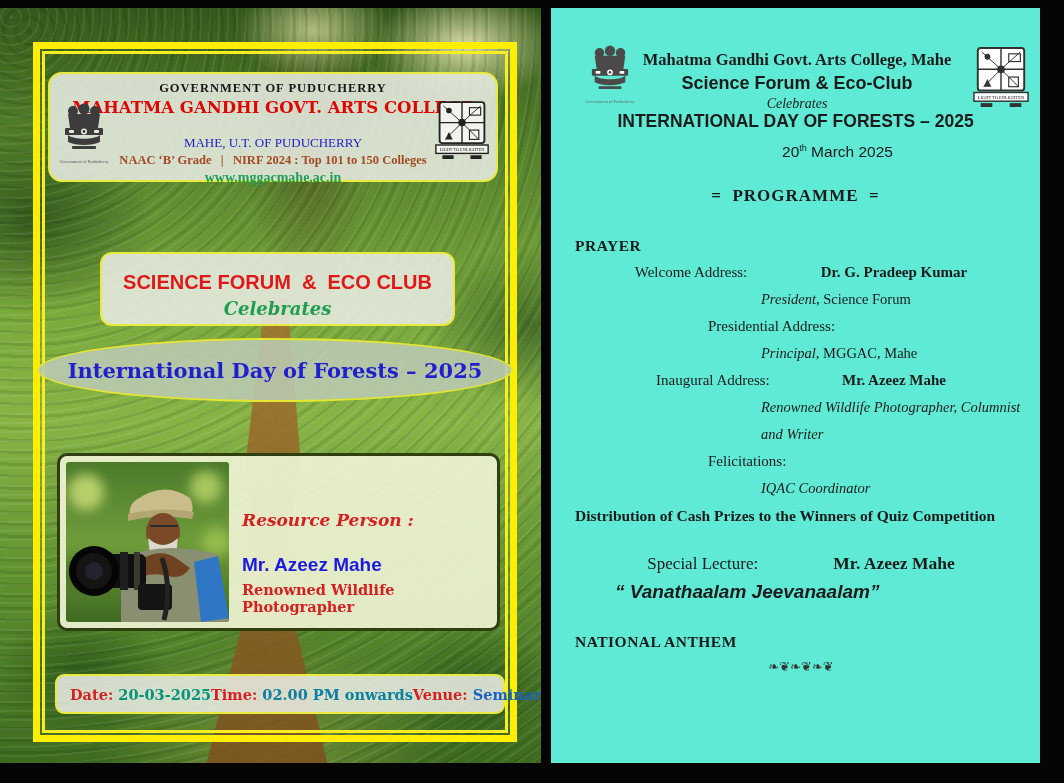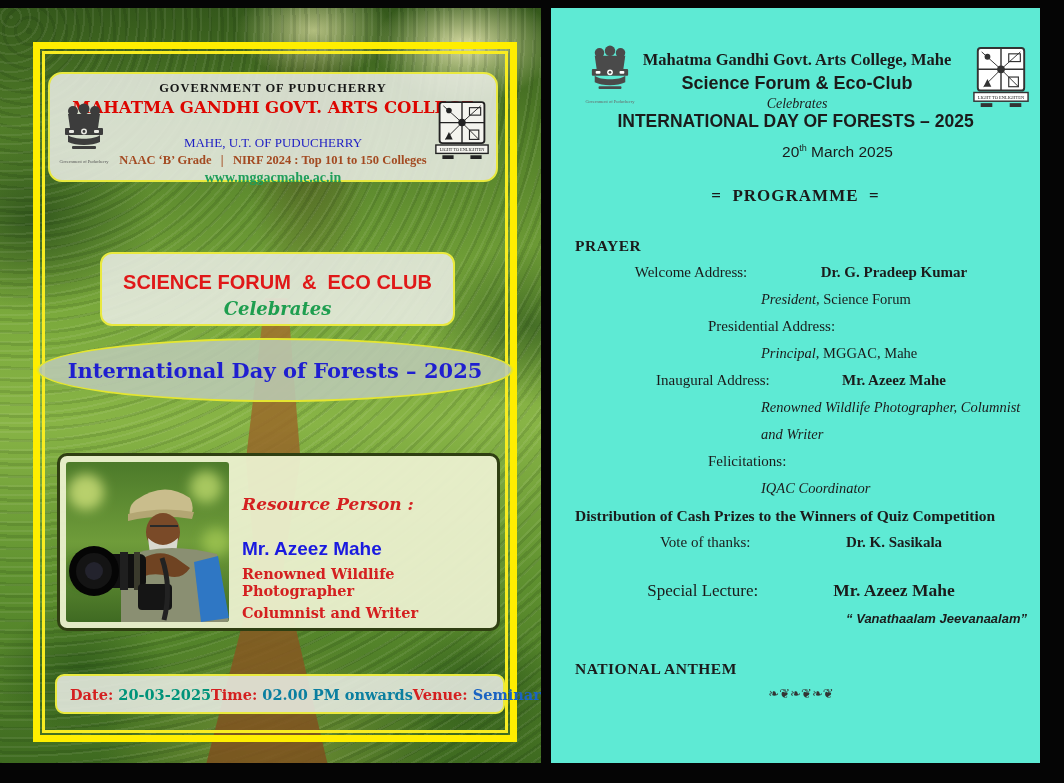--- a/index.html
+++ b/index.html
@@ -53,21 +53,21 @@
 
   .ellipse-banner { position:absolute; z-index:3; left:37px; top:330px; width:476px; height:64px;
     background:rgba(187,201,179,.88); border:2px solid #e4e630; border-radius:50%;
     display:flex; align-items:center; justify-content:center; }
   .ellipse-banner span { font-family:"DejaVu Serif", serif; font-size:21px; font-weight:bold; color:#1f1fd0; }
 
   .resource-box { position:absolute; z-index:3; left:57px; top:445px; width:443px; height:178px;
     background:rgba(235,240,207,.95); border:3px solid #2f3f12; border-radius:10px; }
   .photo { position:absolute; left:6px; top:6px; width:163px; height:160px; border-radius:3px; overflow:hidden; }
   .res-text { position:absolute; left:182px; top:10px; width:255px; }
-  .res-heading { font-family:"DejaVu Serif", serif; font-style:italic; font-weight:bold; font-size:17px; color:#d42020; margin-top:28px; }
+  .res-heading { font-family:"DejaVu Serif", serif; font-style:italic; font-weight:bold; font-size:17px; color:#d42020; margin-top:44px; }
   .res-name { font-family:"Liberation Sans", sans-serif; font-weight:bold; font-size:19px; color:#1a1ae0; margin-top:24px; }
   .res-line { font-family:"DejaVu Serif", serif; font-weight:bold; font-size:14.5px; color:#d42020; margin-top:5px; }
 
   .date-bar { left:55px; top:666px; width:450px; height:40px; border-radius:9px;
     display:flex; align-items:center; justify-content:space-between; padding:0 13px;
     font-family:"DejaVu Serif", serif; font-weight:bold; font-size:14.5px; white-space:nowrap; }
   .lab-red { color:#d42020; }
   .val-teal { color:#00937a; }
   .val-cyan { color:#0b7fa0; }
   .val-blue { color:#1a63c2; }
@@ -93,22 +93,22 @@
   .prayer { font-weight:bold; font-size:15.5px; letter-spacing:.5px; }
   .prow { display:flex;justify-content:center; }
   .prow .plabel { width:186px; flex:none; }
   .prow .pname { font-weight:bold; }
   .psub { padding-left:186px; font-size:14.5px; }
   .psub .em { font-style:italic; }
   .dist-line { font-weight:bold; font-size:15.5px; }
   .special { margin-top:21px; font-size:17px; }
   .special .plabel { width:186px; flex:none; }
   .special .pname { font-weight:bold; font-size:17.5px; }
-  .lecture-title { text-align:right; padding-left:40px; font-family:"Liberation Sans", sans-serif;
-    font-weight:bold; font-style:italic; font-size:13px; line-height:30px; }
+  .lecture-title { text-align:left; padding-left:40px; font-family:"Liberation Sans", sans-serif;
+    font-weight:bold; font-style:italic; font-size:19px; line-height:30px; }
   .anthem { margin-top:21px; font-weight:bold; font-size:15.5px; letter-spacing:.5px; }
   .ornament { text-align:center; font-size:13px; color:#333; line-height:24px; }
 </style>
 </head>
 <body>
 
 <div class="stage">
 
   <div class="poster">
     <div class="trail"></div>
@@ -211,21 +211,20 @@
           <circle cx="28" cy="109" r="9" fill="#23232d"></circle>
 
           <rect x="72" y="122" width="34" height="26" rx="4" fill="#151515"></rect>
           <path d="M96 96 q10 30 2 62" stroke="#222" stroke-width="5" fill="none"></path>
         </svg>
       </div>
       <div class="res-text">
         <div class="res-heading">Resource Person :</div>
         <div class="res-name">Mr. Azeez Mahe</div>
         <div class="res-line">Renowned Wildlife Photographer</div>
-        <div class="res-line">Columnist and Writer</div>
       </div>
     </div>
 
     <div class="pbox date-bar">
       <span>
         <span class="lab-red">Date:</span>
         <span class="val-teal">20-03-2025</span>
       </span>
       <span>
         <span class="lab-red">Time:</span>
@@ -311,24 +310,20 @@
       <div class="psub"><span class="em">Renowned Wildlife Photographer, Columnist</span></div>
       <div class="psub"><span class="em">and Writer</span></div>
 
       <div class="prow">
         <span class="plabel">Felicitations:</span>
       </div>
       <div class="psub"><span class="em">IQAC Coordinator</span></div>
 
       <div class="dist-line">Distribution of Cash Prizes to the Winners of Quiz Competition</div>
 
-      <div class="prow">
-        <span class="plabel">Vote of thanks:</span>
-        <span class="pname">Dr. K. Sasikala</span>
-      </div>
 
       <div class="prow special">
         <span class="plabel">Special Lecture:</span>
         <span class="pname">Mr. Azeez Mahe</span>
       </div>
       <div class="lecture-title">“ Vanathaalam Jeevanaalam”</div>
 
       <div class="anthem">NATIONAL ANTHEM</div>
       <div class="ornament">❧❦❧❦❧❦</div>
     </div>

